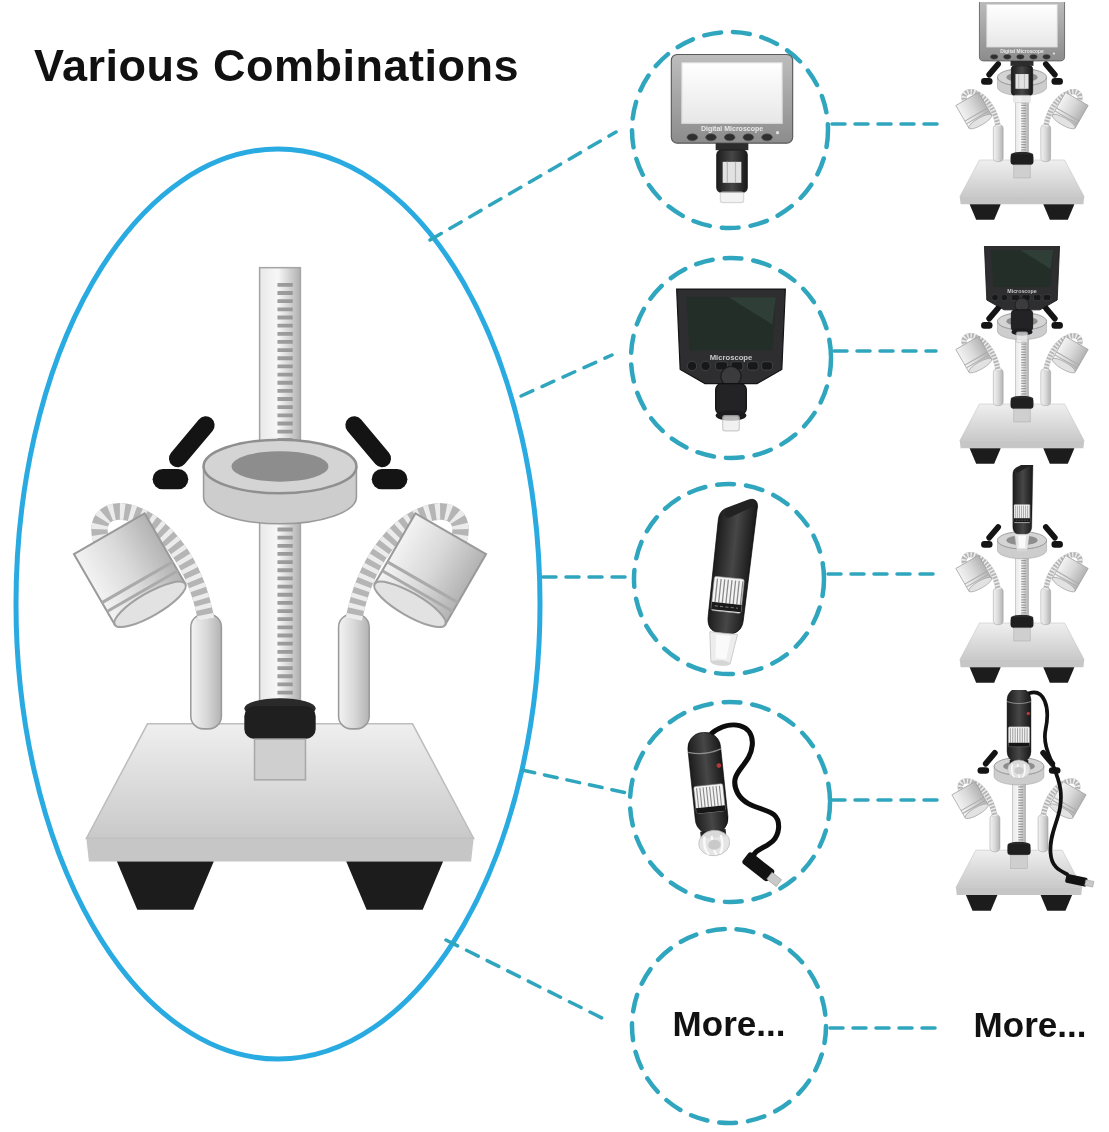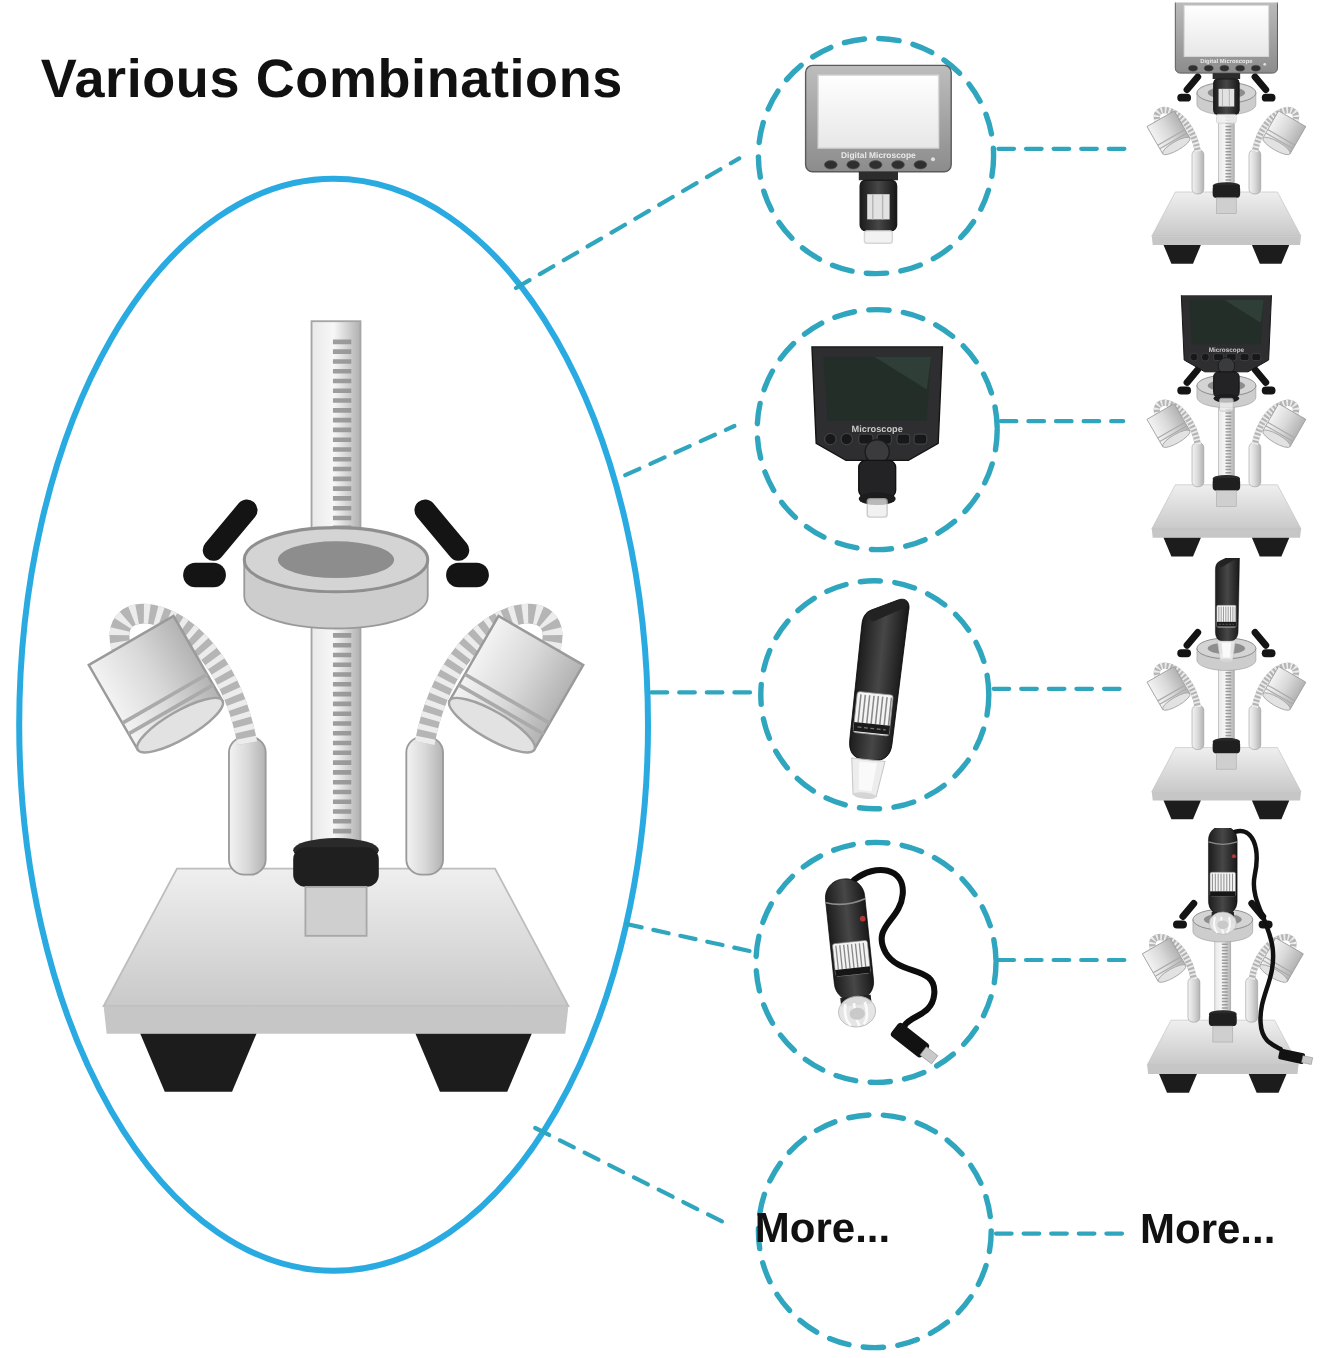--- a/index.html
+++ b/index.html
@@ -1,20 +1,20 @@
 <!DOCTYPE html>
 <html><head>
 <meta charset="utf-8">
 <style>
   html,body{margin:0;padding:0;background:#ffffff;}
   #page{position:relative;width:1109px;height:1132px;background:#ffffff;overflow:hidden;
         font-family:"Liberation Sans", sans-serif;}
   .abs{position:absolute;}
   #title{left:34px;top:40px;font-size:45px;font-weight:800;color:#111;letter-spacing:.5px;white-space:nowrap;}
-  .more-label{font-size:35px;font-weight:800;color:#111;}
+  .more-label{font-size:35px;font-weight:800;color:#111;text-align:center;}
   svg text{font-family:"Liberation Sans", sans-serif;}
   svg{display:block;}
   #defs-holder{position:absolute;width:0;height:0;overflow:hidden;}
 </style>
 </head>
 <body>
 
 <div id="page">
 
   <svg id="defs-holder" aria-hidden="true">

